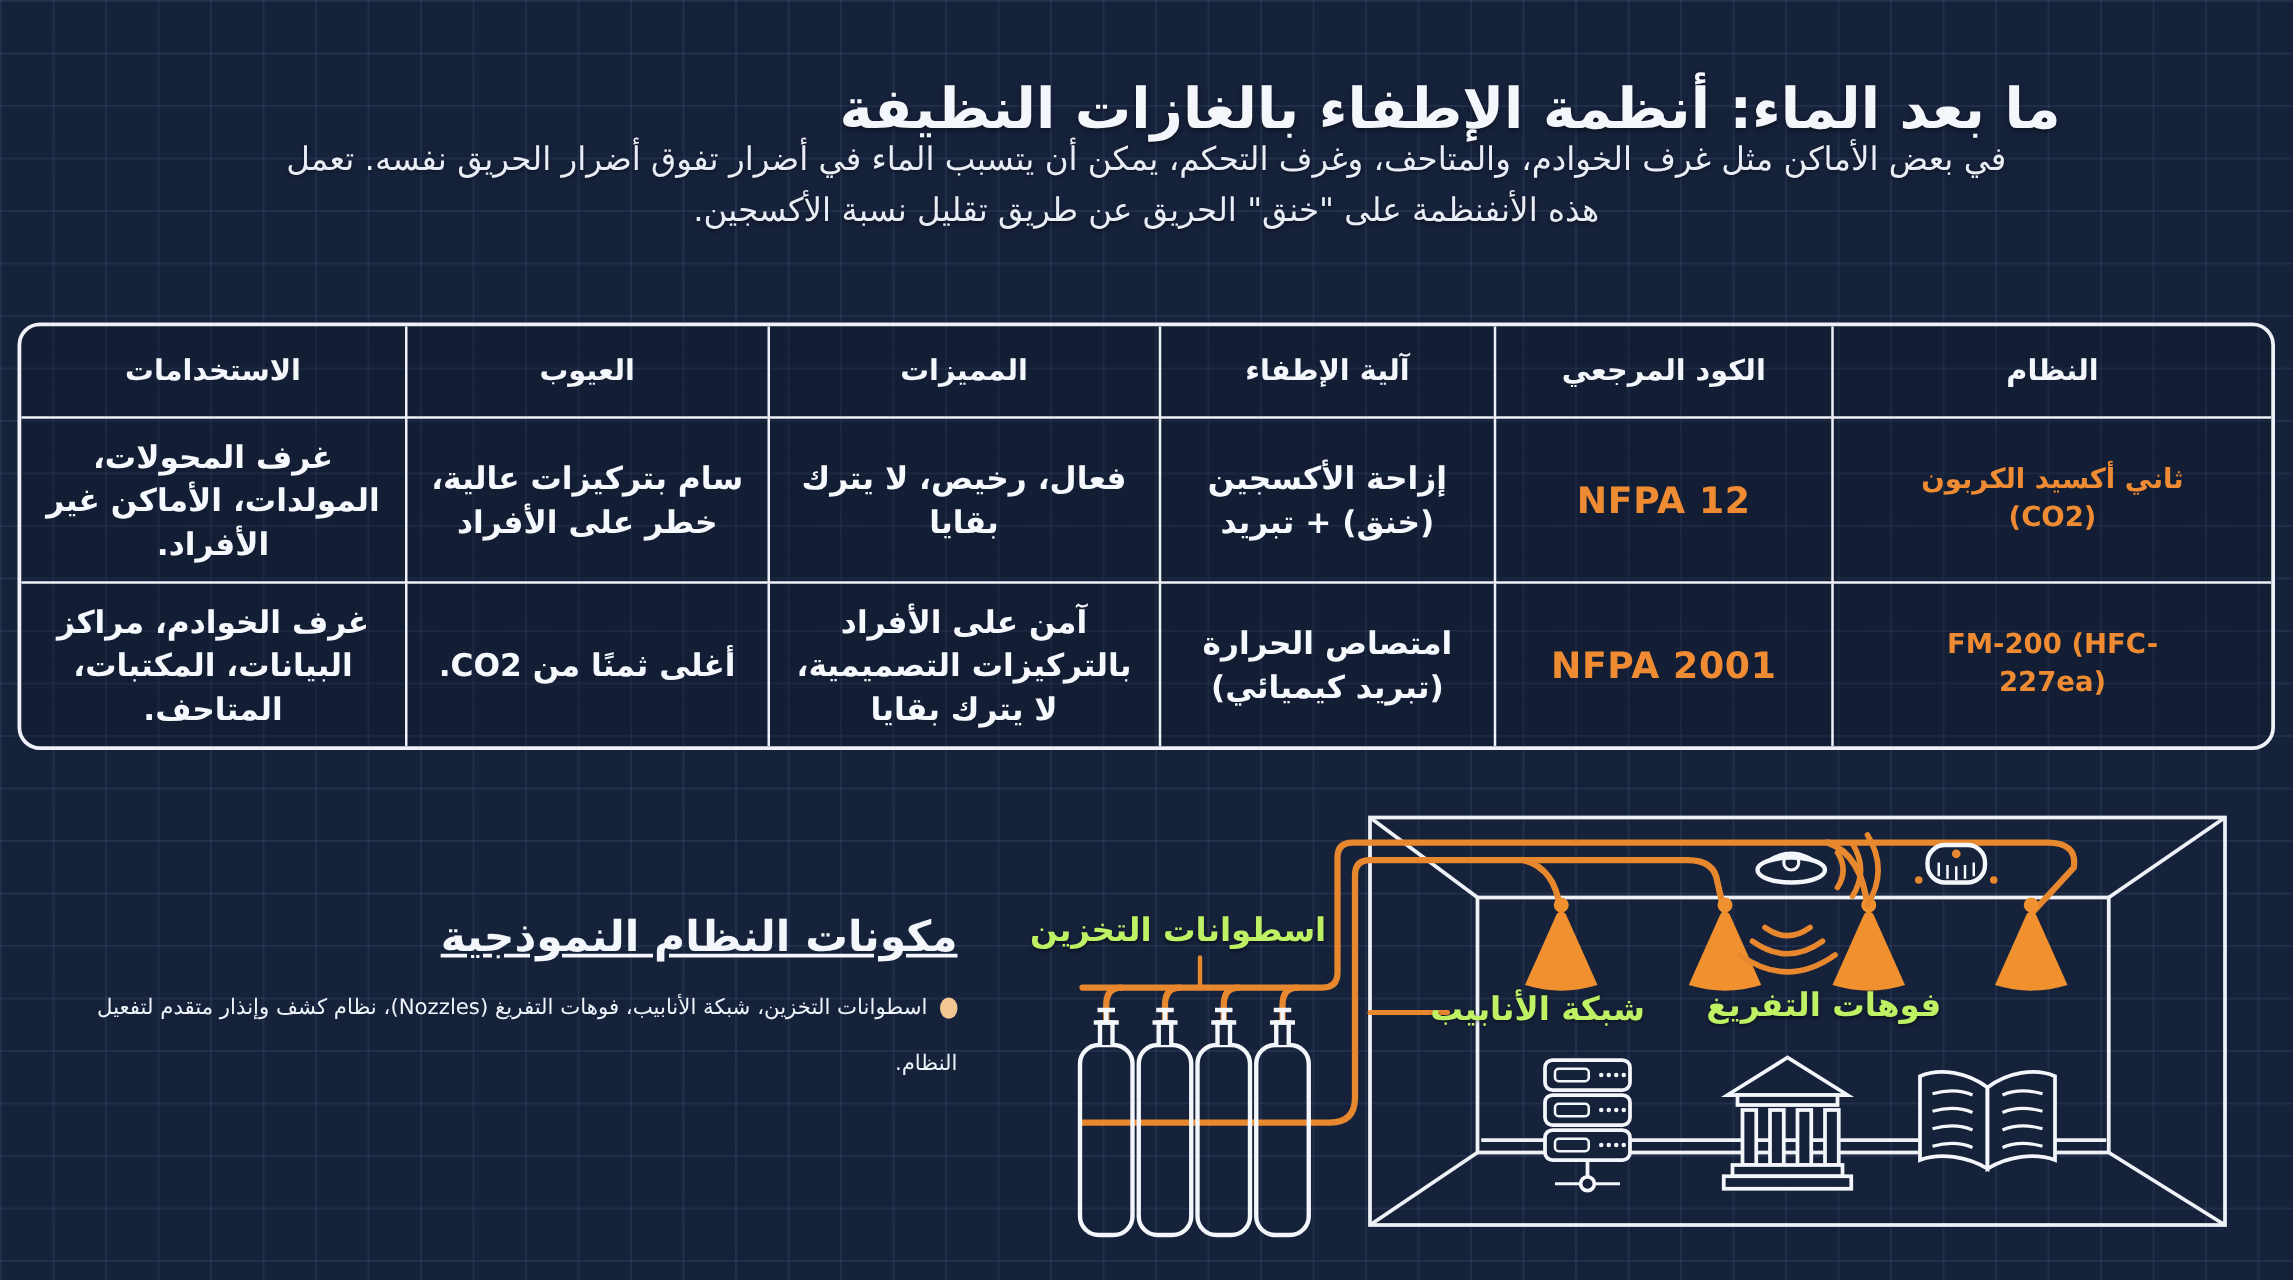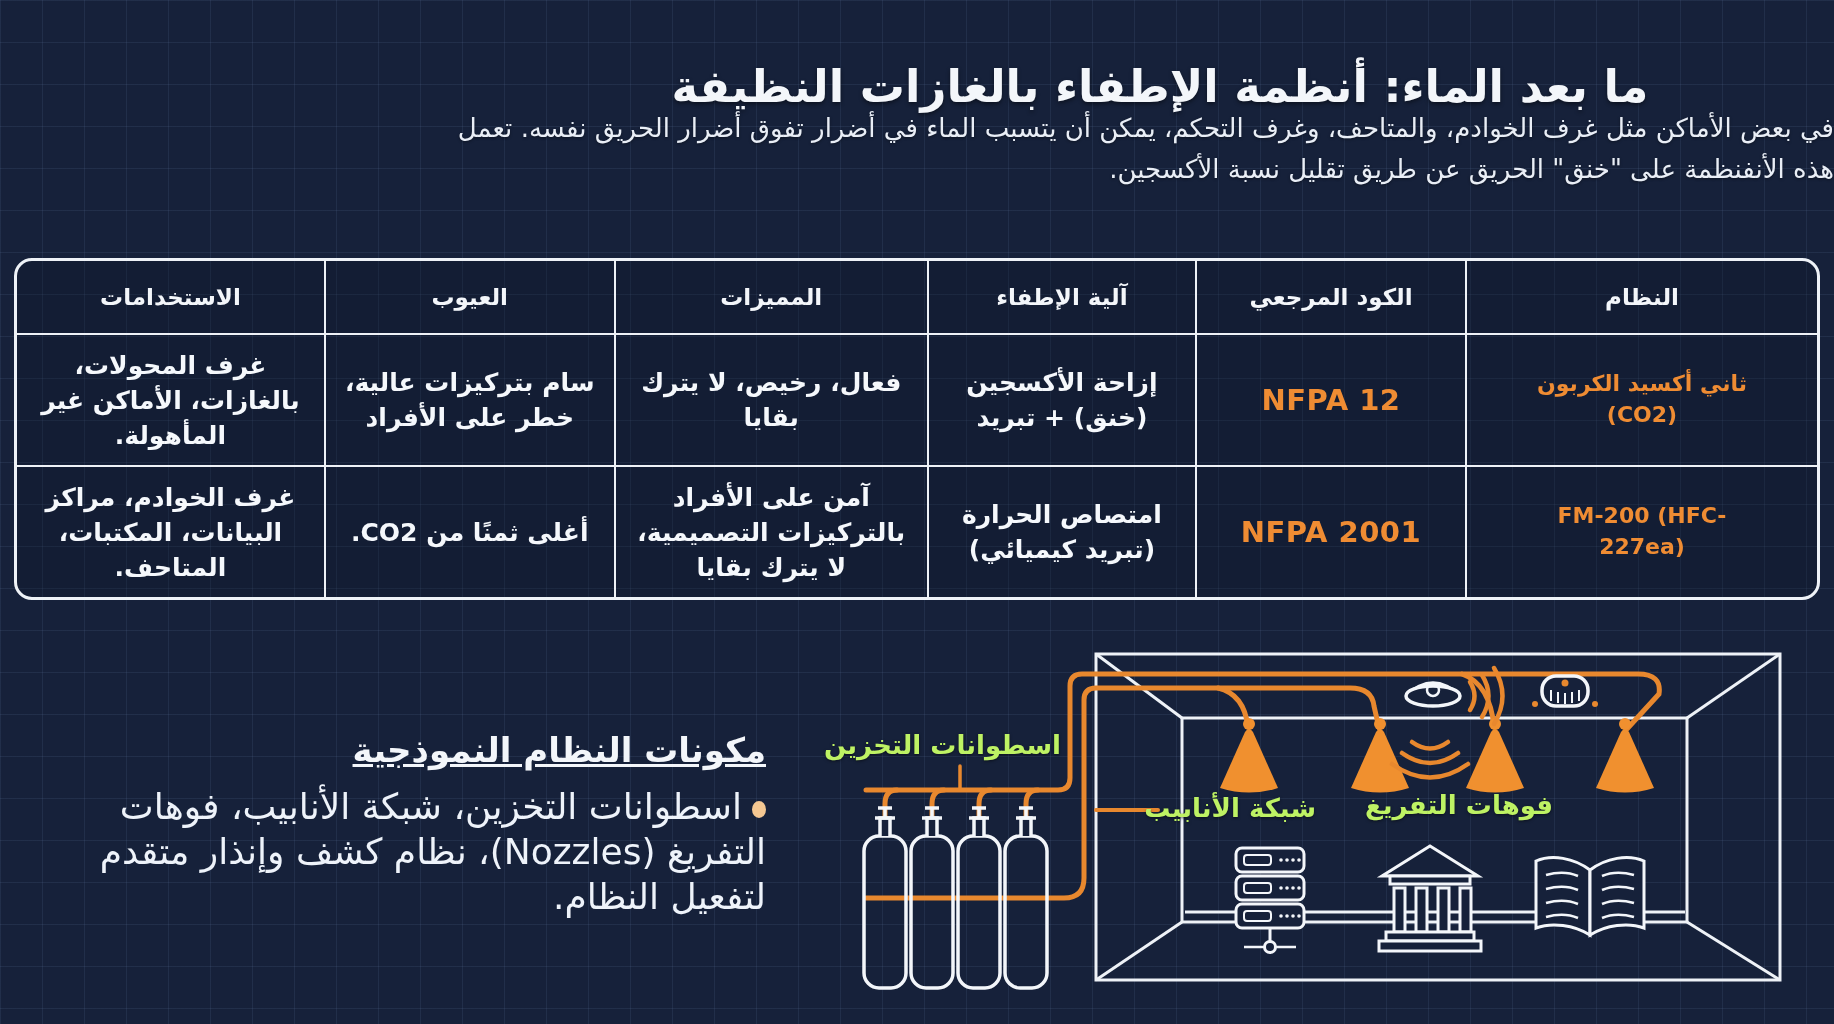--- a/index.html
+++ b/index.html
@@ -13,21 +13,21 @@
     font-family:"DejaVu Sans", sans-serif;
     color:#f3f6fa;
   }
   .title{
     position:absolute;top:30px;left:0;width:100%;text-align:center;
     transform:translateX(243px);
     font-size:45px;font-weight:bold;white-space:nowrap;
     text-shadow:0 2px 4px rgba(0,0,0,.45);
   }
   .subtitle{
-    position:absolute;top:108px;left:0;width:100%;
+    position:absolute;top:108px;left:0;width:100%;text-align:center;
     font-size:26px;line-height:41px;color:#e9eef6;white-space:nowrap;
     text-shadow:0 1px 3px rgba(0,0,0,.4);
   }
   
   .table-wrap{
     position:absolute;top:258px;right:14px;left:14px;
     border:3px solid #eef2f7;border-radius:18px;overflow:hidden;
     background:rgba(10,18,36,.25);
   }
   table{width:100%;border-collapse:collapse;table-layout:fixed;}
@@ -39,21 +39,21 @@
   thead th{border-top:none;height:52px;font-size:23px;font-weight:bold;}
   tbody tr:last-child td{border-bottom:none;}
   td{font-size:25px;font-weight:bold;line-height:1.4;height:110px;color:#f5f8fc;}
   .accent{color:#ef8c33;}
   td.sys{font-size:22px;}
   td.sys span{display:inline-block;max-width:240px;}
   td.code{font-size:29px;letter-spacing:.5px;}
   
   .components{position:absolute;left:72px;width:694px;top:730px;text-align:right;}
   .components h2{margin:0 0 14px 0;font-size:34px;font-weight:bold;text-decoration:underline;}
-  .components p{margin:0;font-size:36px;line-height:45px;color:#eef3fa;}
+  .components p{margin:0;font-size:17px;line-height:45px;color:#eef3fa;}
   .dot{
     display:inline-block;width:14px;height:17px;border-radius:50%;
     background:#f4c792;vertical-align:middle;margin-left:10px;
   }
   
   .diagram{position:absolute;left:850px;top:630px;width:960px;height:392px;}
   .diagram svg{position:absolute;top:0;left:0;}
   .dlabel{position:absolute;font-size:26px;font-weight:bold;color:#bef264;
     text-align:center;white-space:nowrap;text-shadow:0 1px 3px rgba(0,0,0,.5);}
   .lbl-cylinders{left:6px;top:100px;width:205px;}
@@ -90,21 +90,21 @@
         <th>الاستخدامات</th>
       </tr>
     </thead>
     <tbody>
       <tr>
         <td class="sys accent"><span>ثاني أكسيد الكربون (CO2)</span></td>
         <td class="code accent">NFPA 12</td>
         <td>إزاحة الأكسجين (خنق) + تبريد</td>
         <td>فعال، رخيص، لا يترك بقايا</td>
         <td>سام بتركيزات عالية، خطر على الأفراد</td>
-        <td>غرف المحولات، بالغازات، الأماكن غير المأهولة.</td>
+        <td>غرف المحولات، المولدات، الأماكن غير الأفراد.</td>
       </tr>
       <tr>
         <td class="sys accent"><span>FM-200 (HFC-227ea)</span></td>
         <td class="code accent">NFPA 2001</td>
         <td>امتصاص الحرارة (تبريد كيميائي)</td>
         <td>آمن على الأفراد بالتركيزات التصميمية، لا يترك بقايا</td>
         <td>أغلى ثمنًا من CO2.</td>
         <td>غرف الخوادم، مراكز البيانات، المكتبات، المتاحف.</td>
       </tr>
     </tbody>

